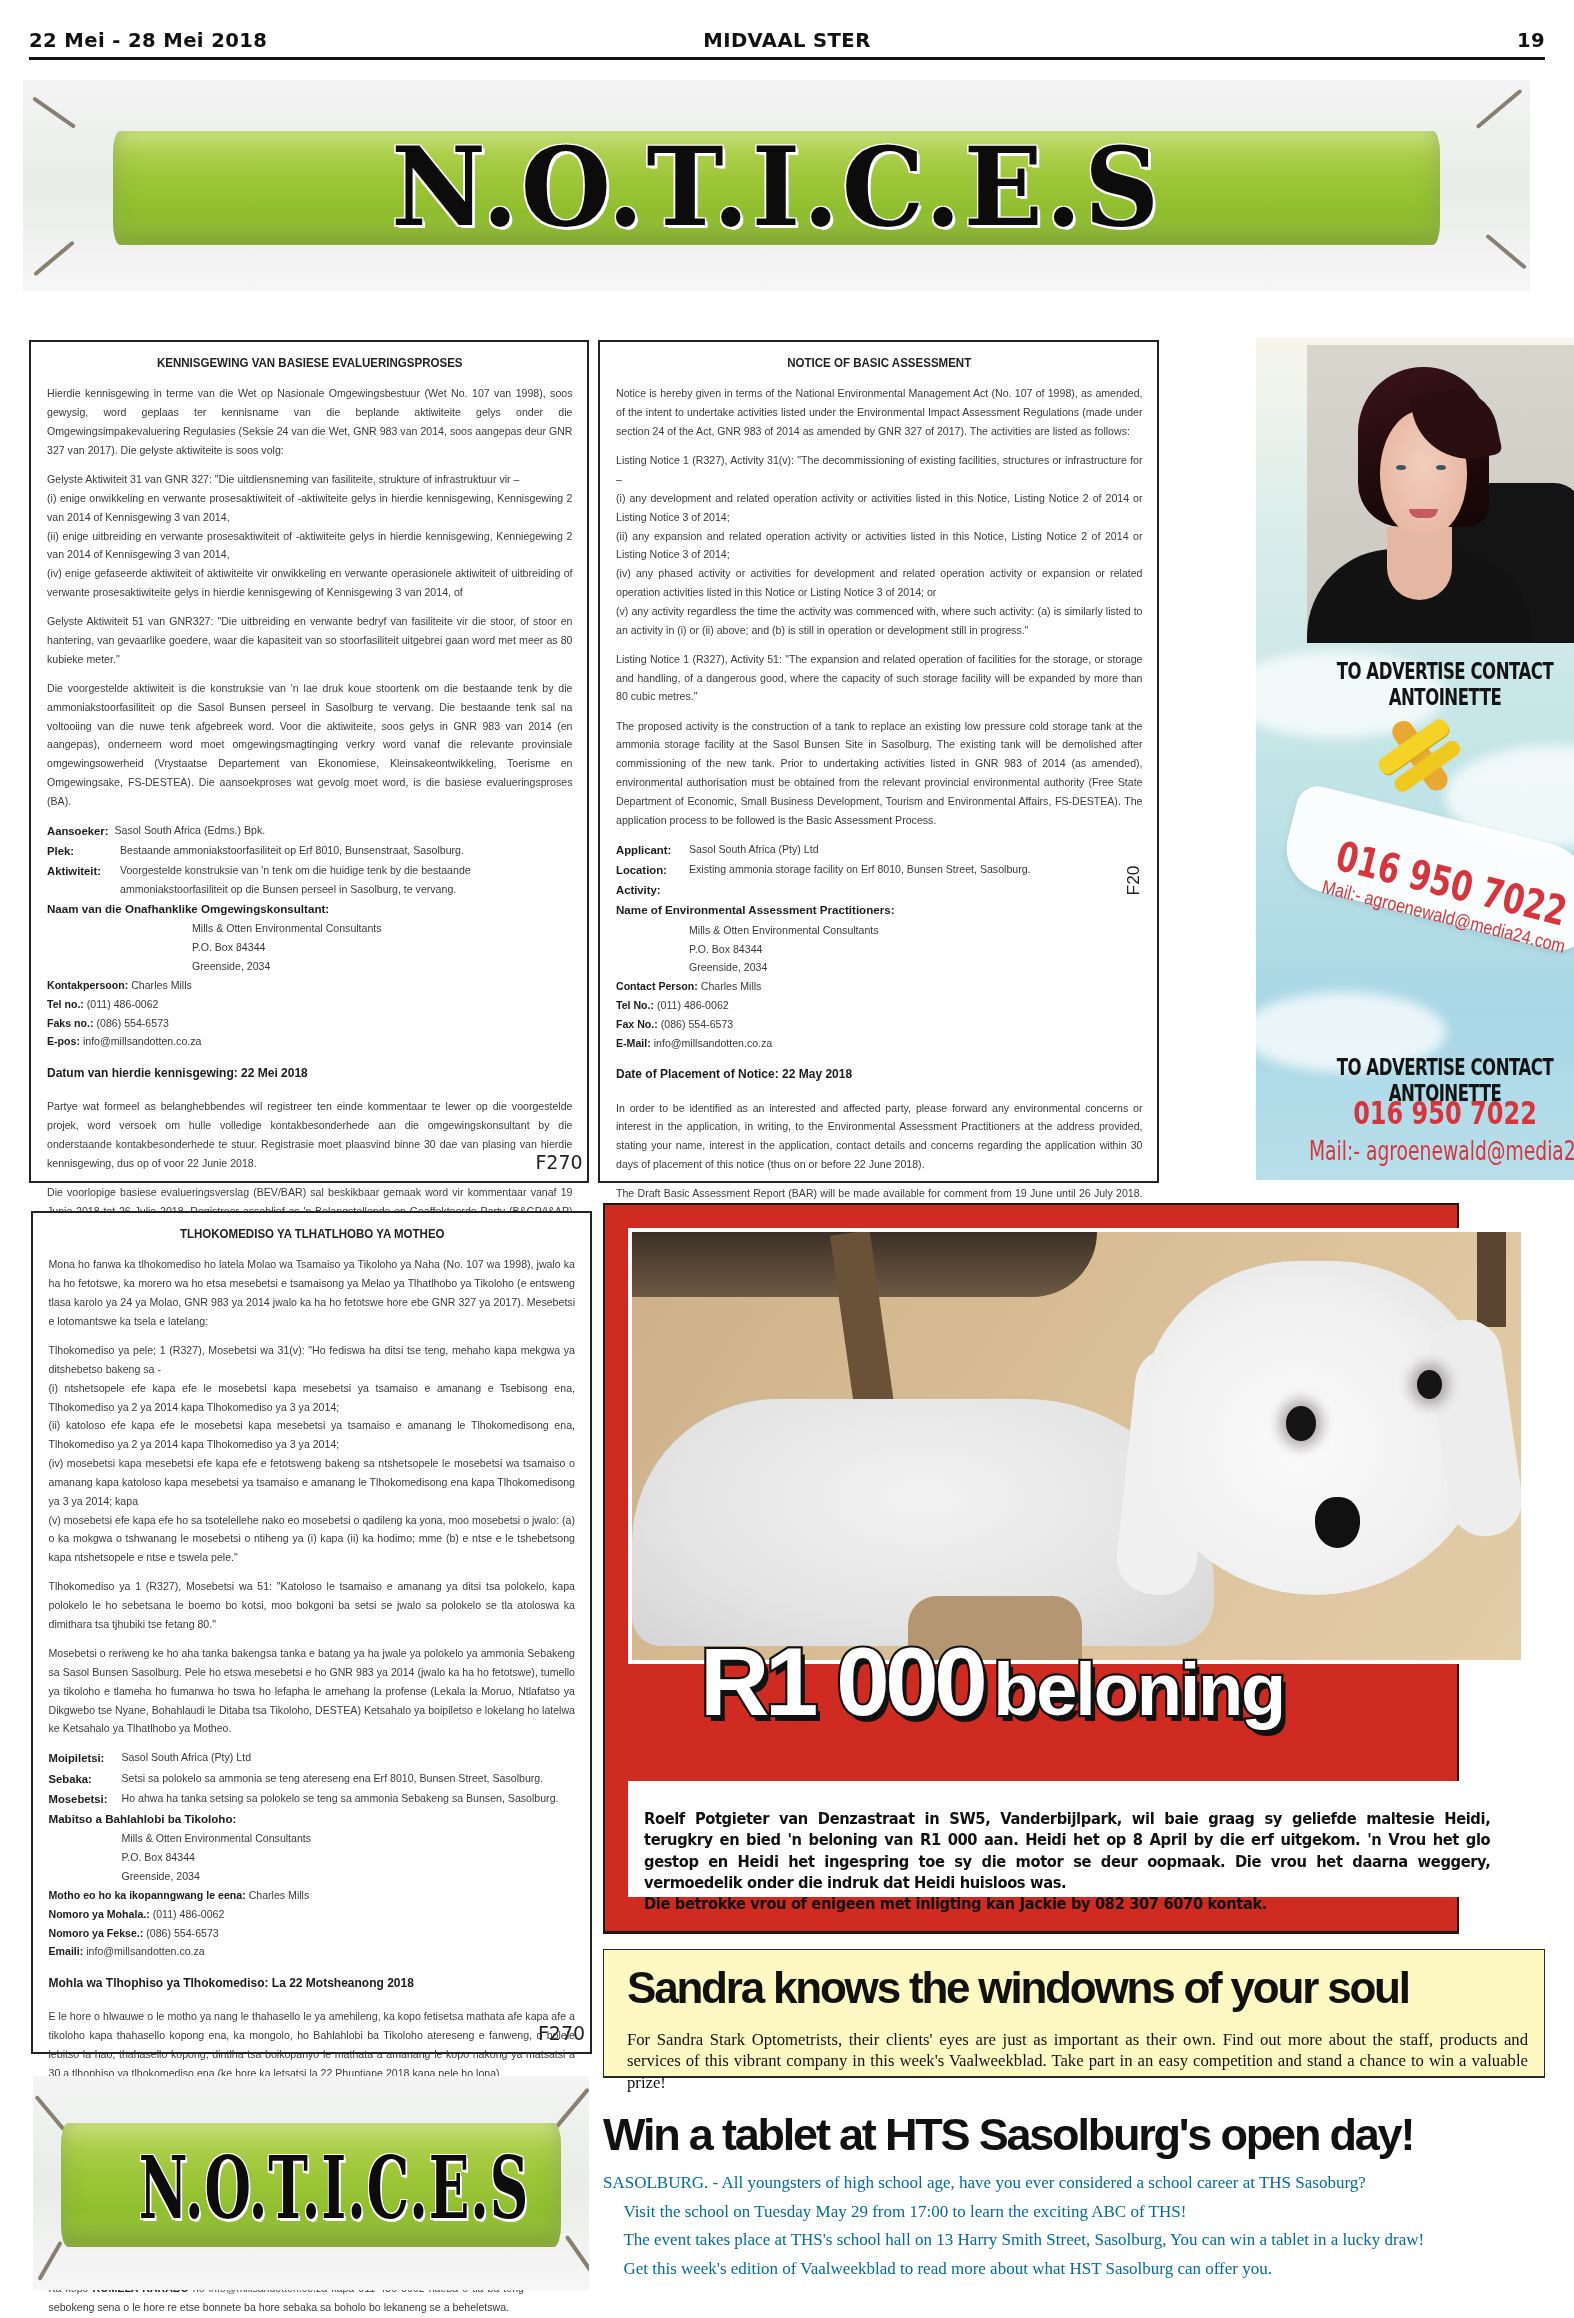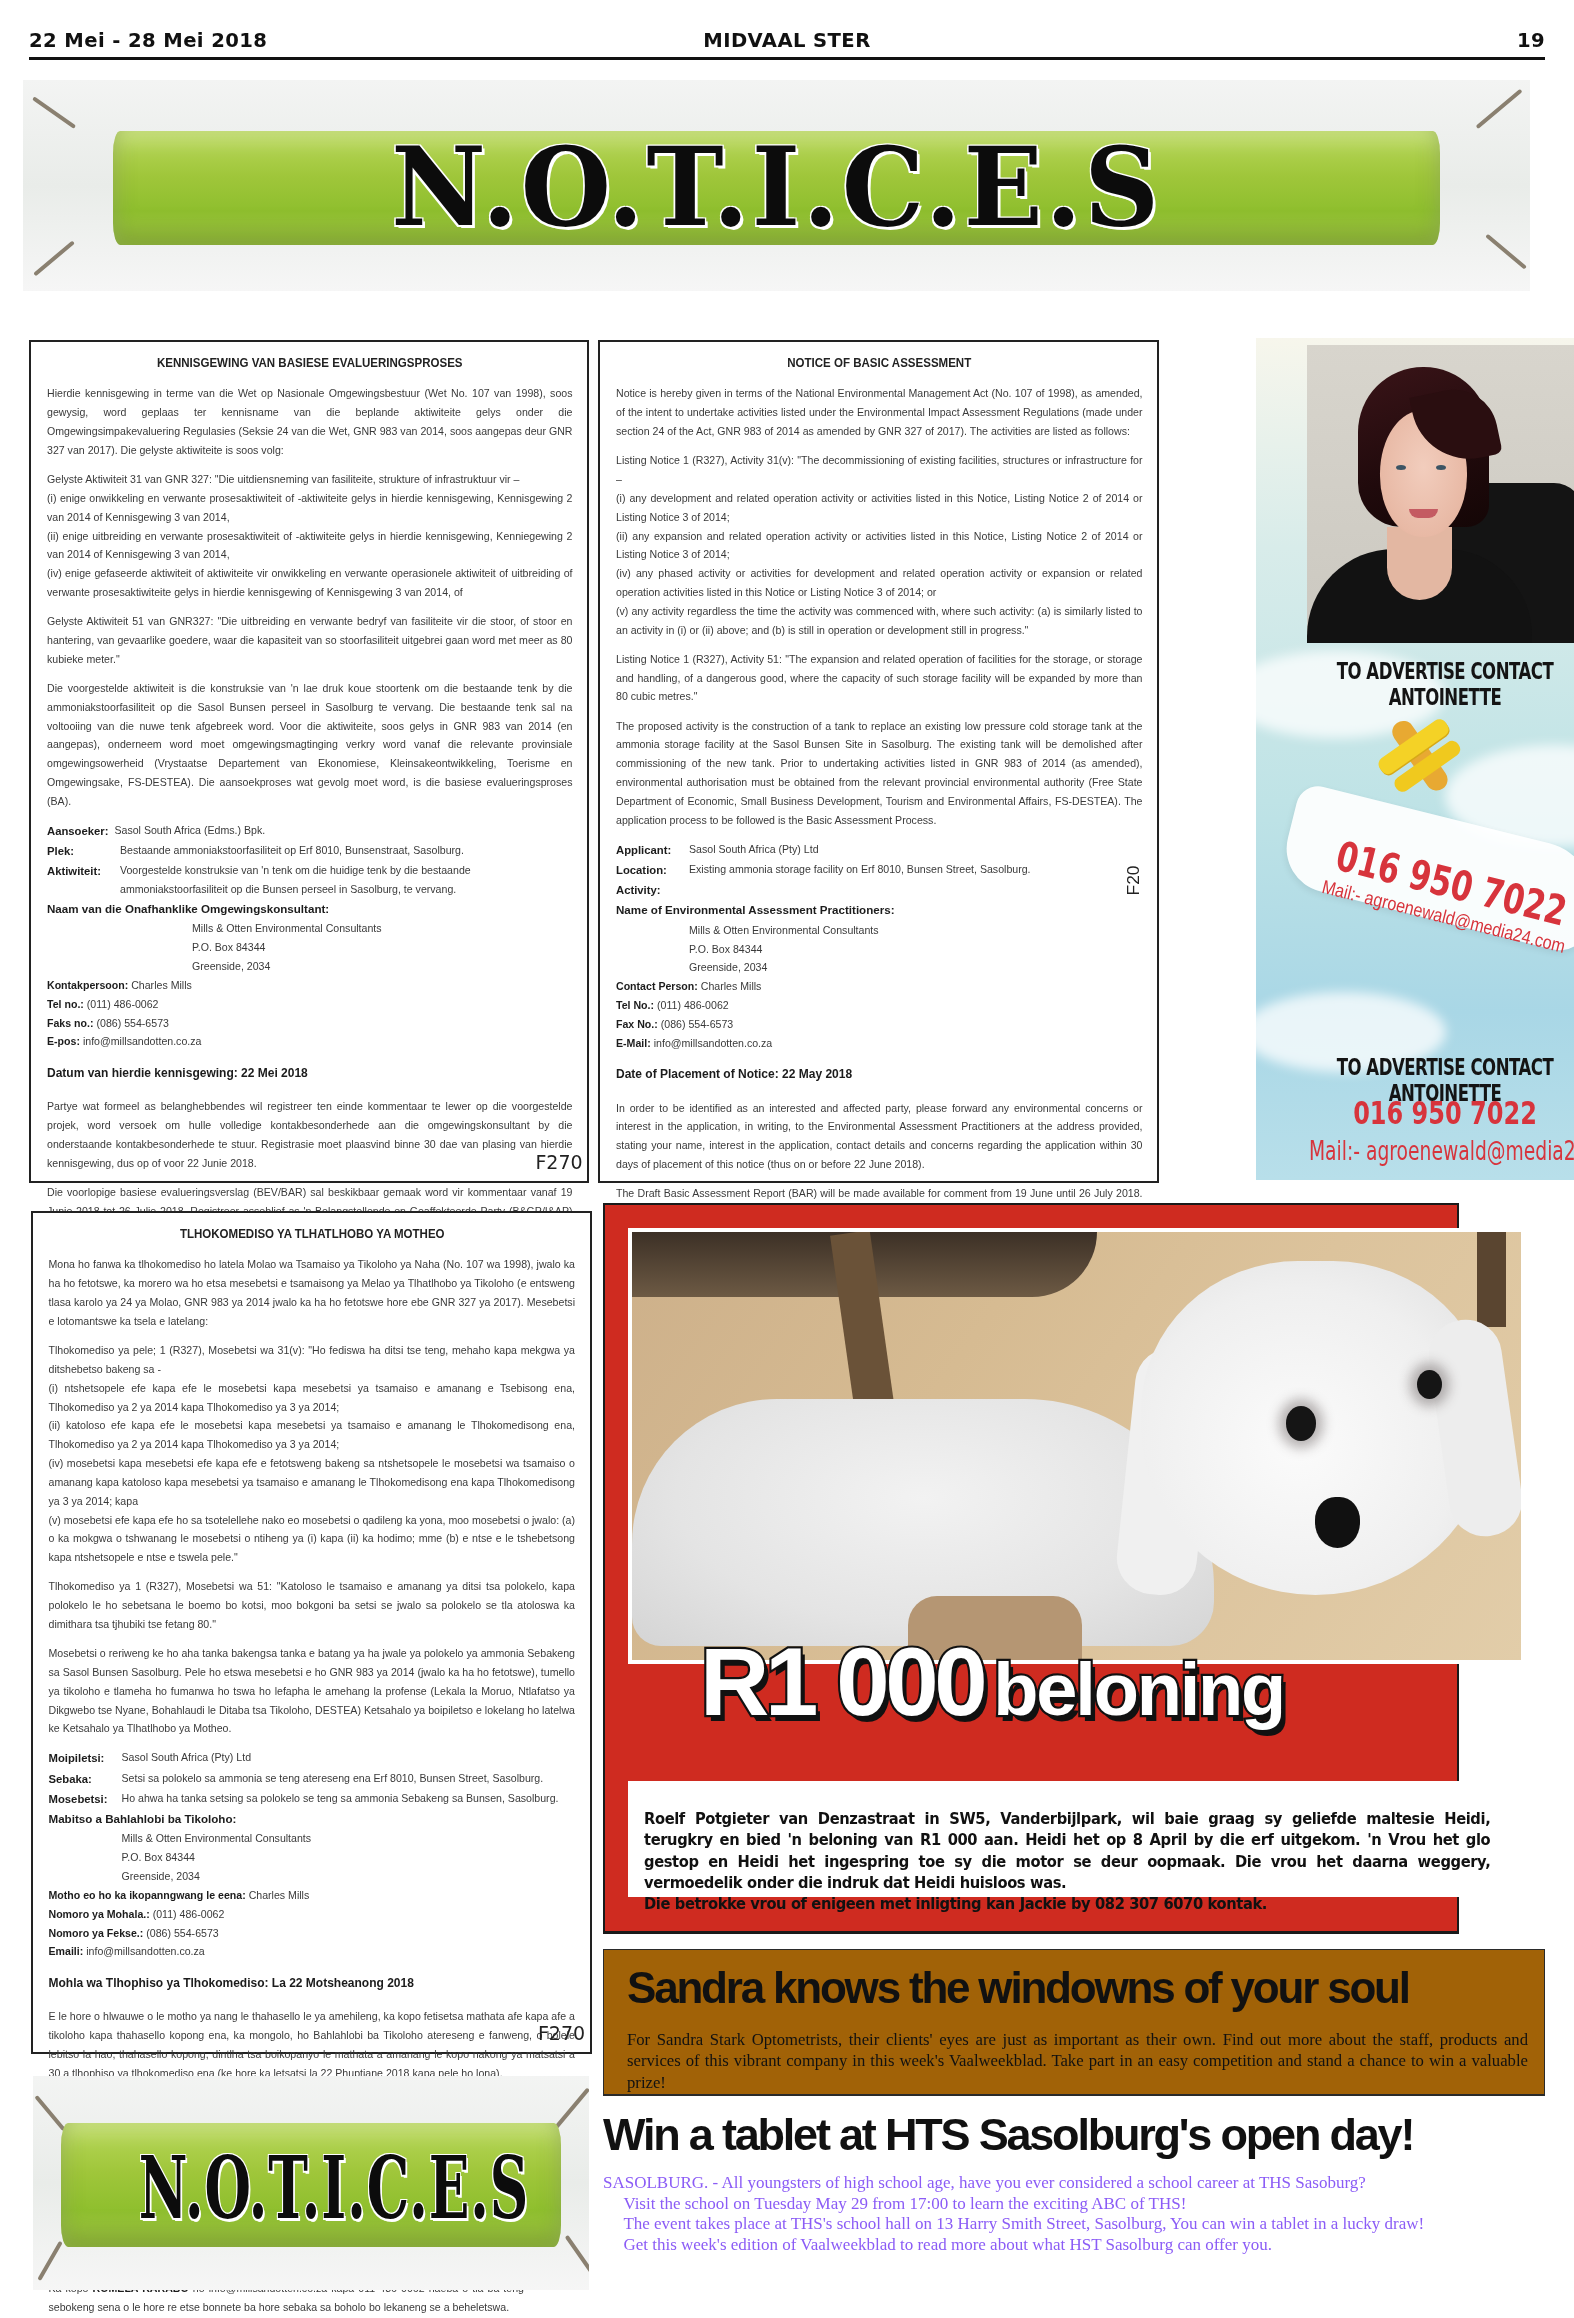--- a/index.html
+++ b/index.html
@@ -183,42 +183,43 @@
   .dog-text {
     position: absolute; left: 22.5px; top: 576px; width: 897px; height: 116px;
     background: #ffffff; padding: 28px 17.4px 0 16px;
     font-family: "DejaVu Sans", sans-serif; font-weight: bold; font-size: 15px; line-height: 1.42;
     color: #111; text-align: justify; letter-spacing: -0.4px;
   }
   .dog-text-inner { transform: scaleX(0.98); transform-origin: left; }
 
   
   .sandra {
-    position: absolute; left: 603px; top: 1949px; width: 942px; height: 147px;
-    background: #a16207; border: 1.5px solid #2a2a2a; border-bottom-width: 2.9px;
+    position: absolute; left: 603px; top: 1949px; width: 942px; height: 129px;
+    background: #fef9c3; border: 1.5px solid #2a2a2a; border-bottom-width: 2.9px;
     padding: 16px 16px 0 23px;
   }
   .sandra h2 {
     font-family: "Liberation Sans", sans-serif; font-weight: bold; font-size: 44px; letter-spacing: -2.2px;
     color: #111; line-height: 1; margin-bottom: 19px; white-space: nowrap;
   }
   .sandra p {
     font-family: "Liberation Serif", serif; font-size: 16.7px; line-height: 1.28; color: #111;
     text-align: justify;
   }
 
   
   .article { position: absolute; left: 603px; top: 2112px; width: 942px; }
   .article h2 {
     font-family: "Liberation Sans", sans-serif; font-weight: bold; font-size: 45px; letter-spacing: -2.2px;
     color: #111; line-height: 1; margin-bottom: 16px; white-space: nowrap;
   }
   .article p {
-    font-family: "Liberation Serif", serif; font-size: 17px; line-height: 1.22; color: #8b5cf6;
+    font-family: "Liberation Serif", serif; font-size: 17px; line-height: 1.22; color: #0369a1;
     text-align: justify;
+    margin-top: 8px;
   }
   .article p.ind { text-indent: 20.4px; }
 </style>
 </head>
 <body>
 
 <div class="hdr-left">22 Mei - 28 Mei 2018</div>
 <div class="hdr-center">MIDVAAL STER</div>
 <div class="hdr-right">19</div>
 <div class="hdr-rule"></div>

